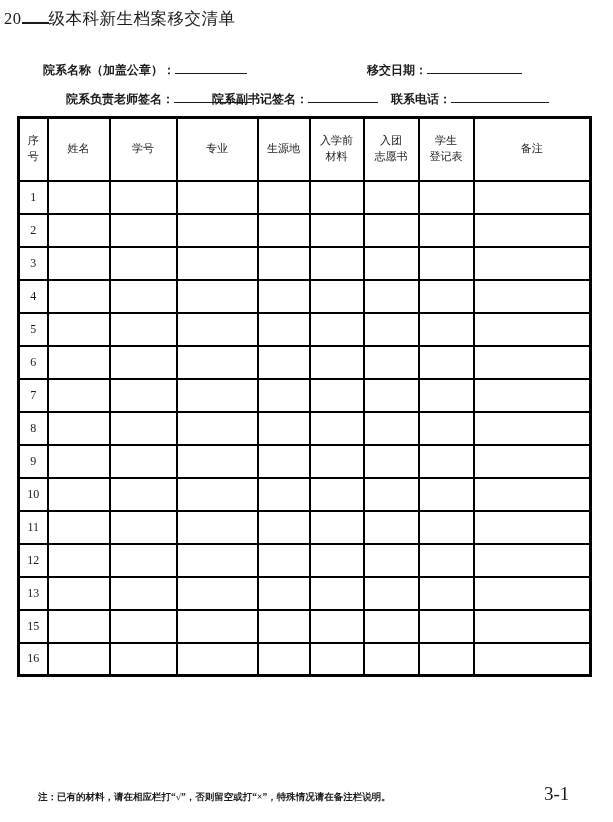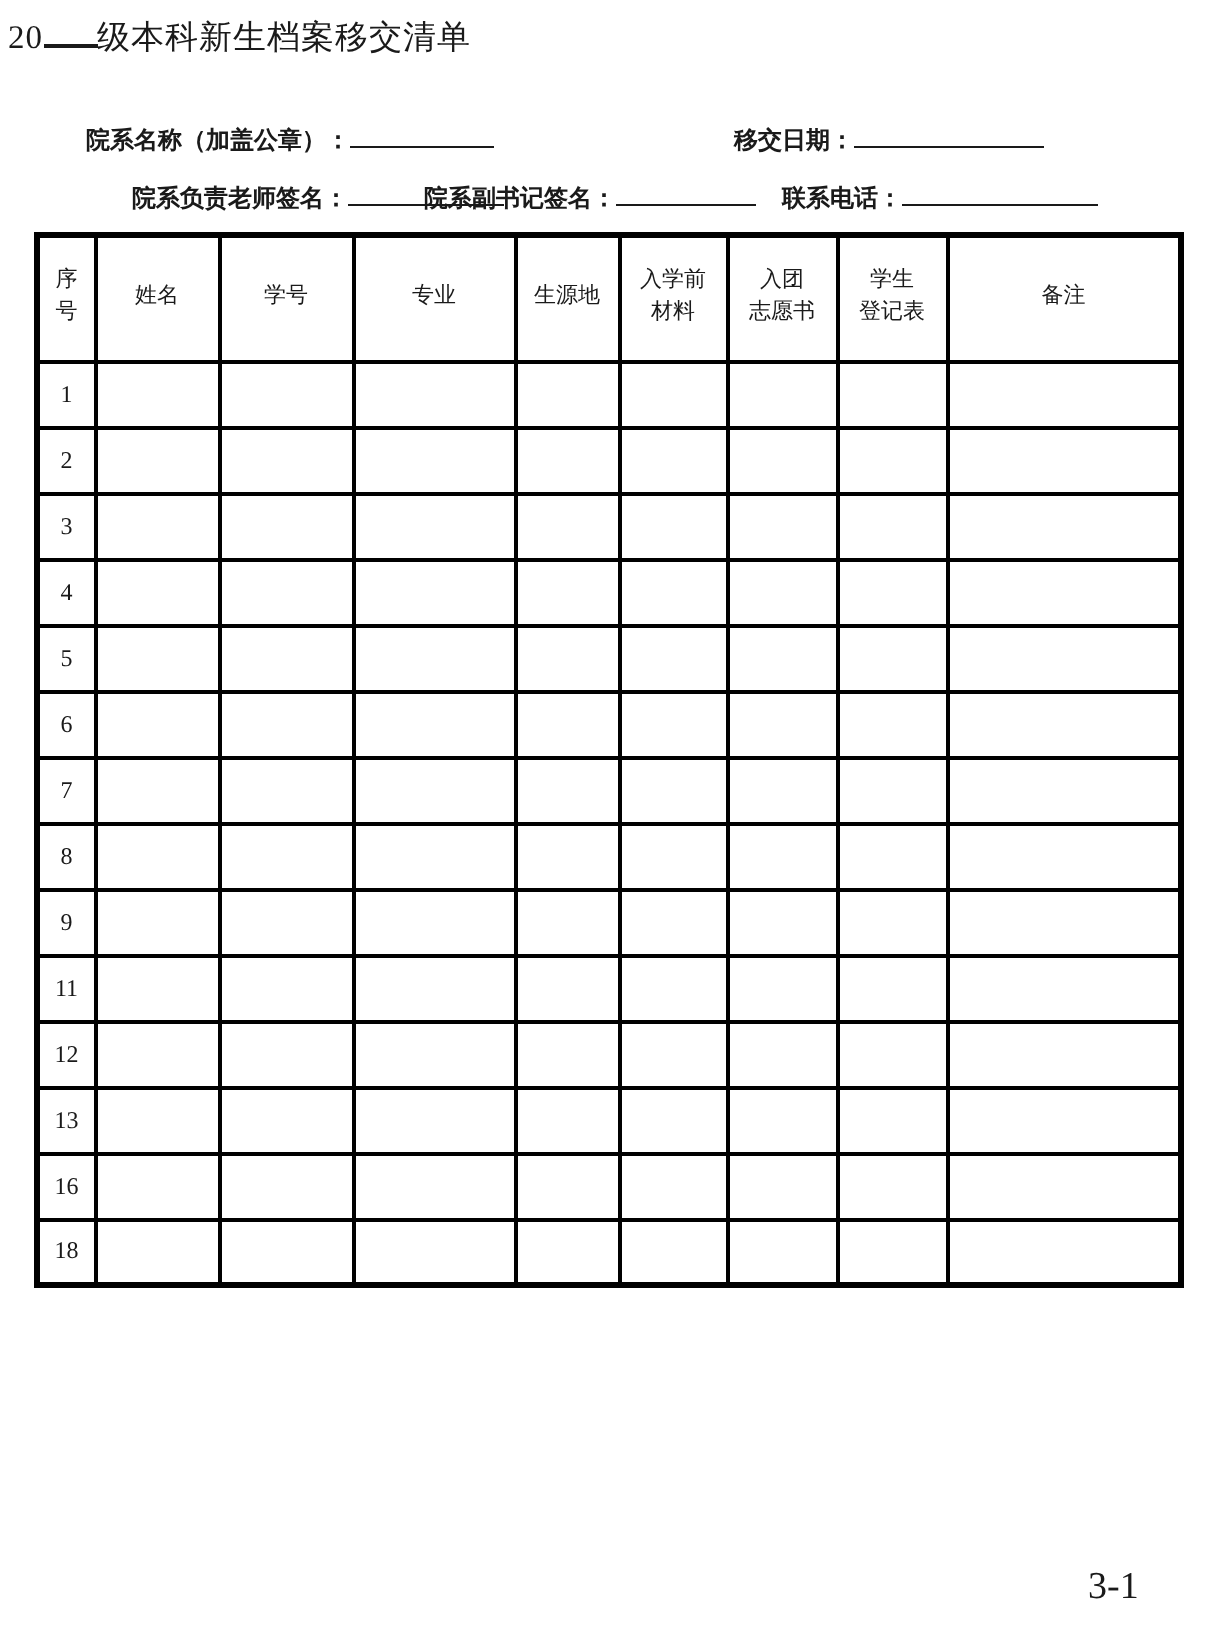--- a/index.html
+++ b/index.html
@@ -240,20 +240,31 @@
             <td></td>
             <td></td>
             <td></td>
             <td></td>
             <td></td>
             <td></td>
             <td></td>
             <td></td>
           </tr>
           <tr>
+            <td class="num">10</td>
+            <td></td>
+            <td></td>
+            <td></td>
+            <td></td>
+            <td></td>
+            <td></td>
+            <td></td>
+            <td></td>
+          </tr>
+          <tr>
             <td class="num">11</td>
             <td></td>
             <td></td>
             <td></td>
             <td></td>
             <td></td>
             <td></td>
             <td></td>
             <td></td>
           </tr>
@@ -273,40 +284,41 @@
             <td></td>
             <td></td>
             <td></td>
             <td></td>
             <td></td>
             <td></td>
             <td></td>
             <td></td>
           </tr>
           <tr>
+            <td class="num">15</td>
+            <td></td>
+            <td></td>
+            <td></td>
+            <td></td>
+            <td></td>
+            <td></td>
+            <td></td>
+            <td></td>
+          </tr>
+          <tr>
             <td class="num">16</td>
-            <td></td>
-            <td></td>
-            <td></td>
-            <td></td>
-            <td></td>
-            <td></td>
-            <td></td>
-            <td></td>
-          </tr>
-          <tr>
-            <td class="num">18</td>
             <td></td>
             <td></td>
             <td></td>
             <td></td>
             <td></td>
             <td></td>
             <td></td>
             <td></td>
           </tr>
         </tbody>
     </table>
   </div>
 
+  <div class="note">注：已有的材料，请在相应栏打“√”，否则留空或打“×”，特殊情况请在备注栏说明。</div>
   <div class="page-num">3-1</div>
 
 </div>
 
 </body></html>

